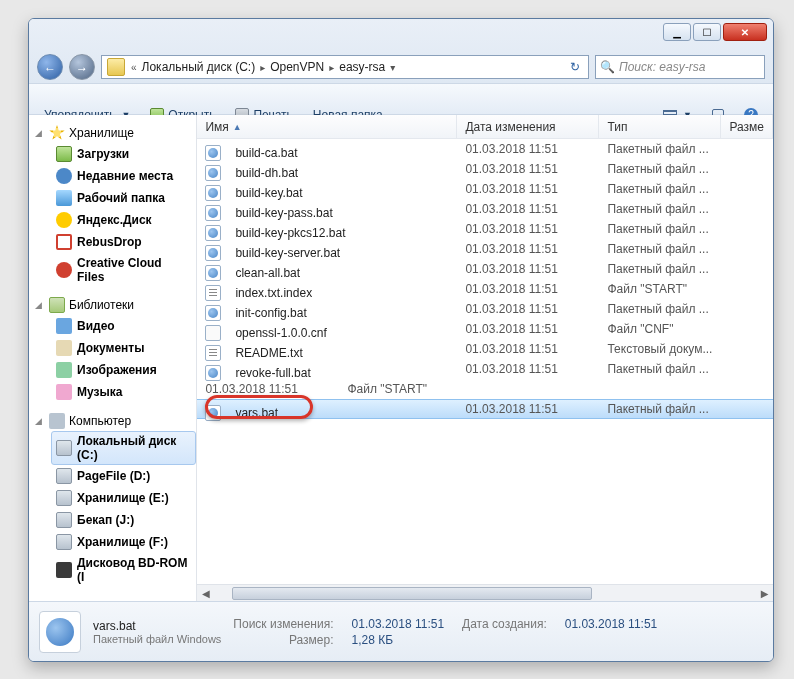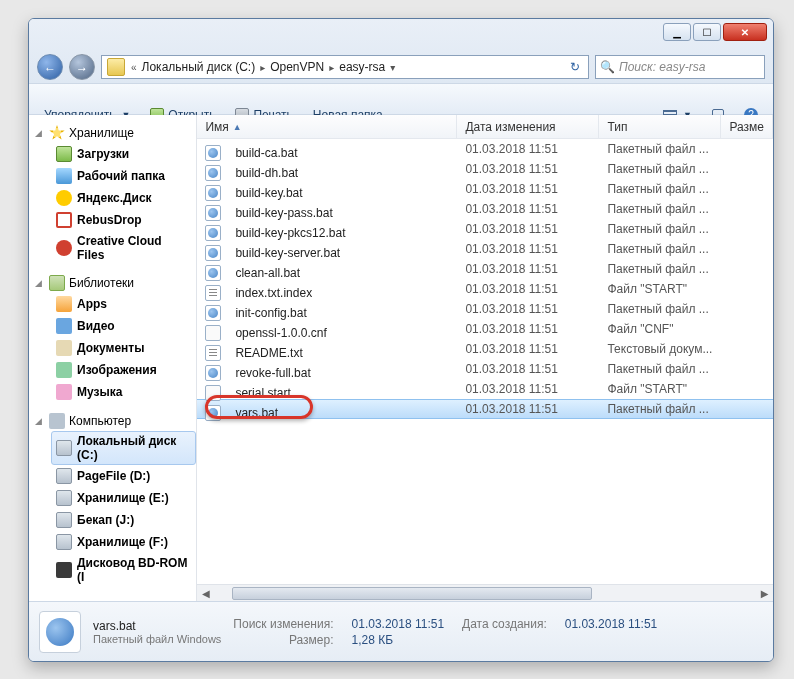--- a/index.html
+++ b/index.html
@@ -165,20 +165,24 @@
             <span class="tri">◢</span>
             <span class="ic star"></span>
             <span>Хранилище</span>
           </div>
         <div class="navitems" id="fav-items">
             <div class="navitem">
               <span class="ic dl"></span>
               <span>Загрузки</span>
             </div>
             <div class="navitem">
+              <span class="ic recent"></span>
+              <span>Недавние места</span>
+            </div>
+            <div class="navitem">
               <span class="ic desk"></span>
               <span>Рабочий папка</span>
             </div>
             <div class="navitem">
               <span class="ic yd"></span>
               <span>Яндекс.Диск</span>
             </div>
             <div class="navitem">
               <span class="ic rd"></span>
               <span>RebusDrop</span>
@@ -190,24 +194,20 @@
           </div>
       </div>
       <div class="navgroup">
         <div class="navhead">
             <span class="tri">◢</span>
             <span class="ic lib"></span>
             <span>Библиотеки</span>
           </div>
         <div class="navitems" id="lib-items">
             <div class="navitem">
-              <span class="ic app"></span>
-              <span>Apps</span>
-            </div>
-            <div class="navitem">
               <span class="ic vid"></span>
               <span>Видео</span>
             </div>
             <div class="navitem">
               <span class="ic doc"></span>
               <span>Документы</span>
             </div>
             <div class="navitem">
               <span class="ic img"></span>
               <span>Изображения</span>
@@ -366,24 +366,20 @@
           <div class="row">
       <div class="cell cname">
               <span class="fic bat"></span>
               <span>revoke-full.bat</span>
             </div>
       <div class="cell cdate">01.03.2018 11:51</div>
       <div class="cell ctype">Пакетный файл ...</div>
       <div class="cell csize"></div>
     </div>
           <div class="row">
-      <div class="cell cname">
-              <span class="fic cfg"></span>
-              <span>serial.start</span>
-            </div>
       <div class="cell cdate">01.03.2018 11:51</div>
       <div class="cell ctype">Файл "START"</div>
       <div class="cell csize"></div>
     </div>
           <div class="row sel">
       <div class="cell cname">
               <span class="fic bat"></span>
               <span>vars.bat</span>
             </div>
       <div class="cell cdate">01.03.2018 11:51</div>

